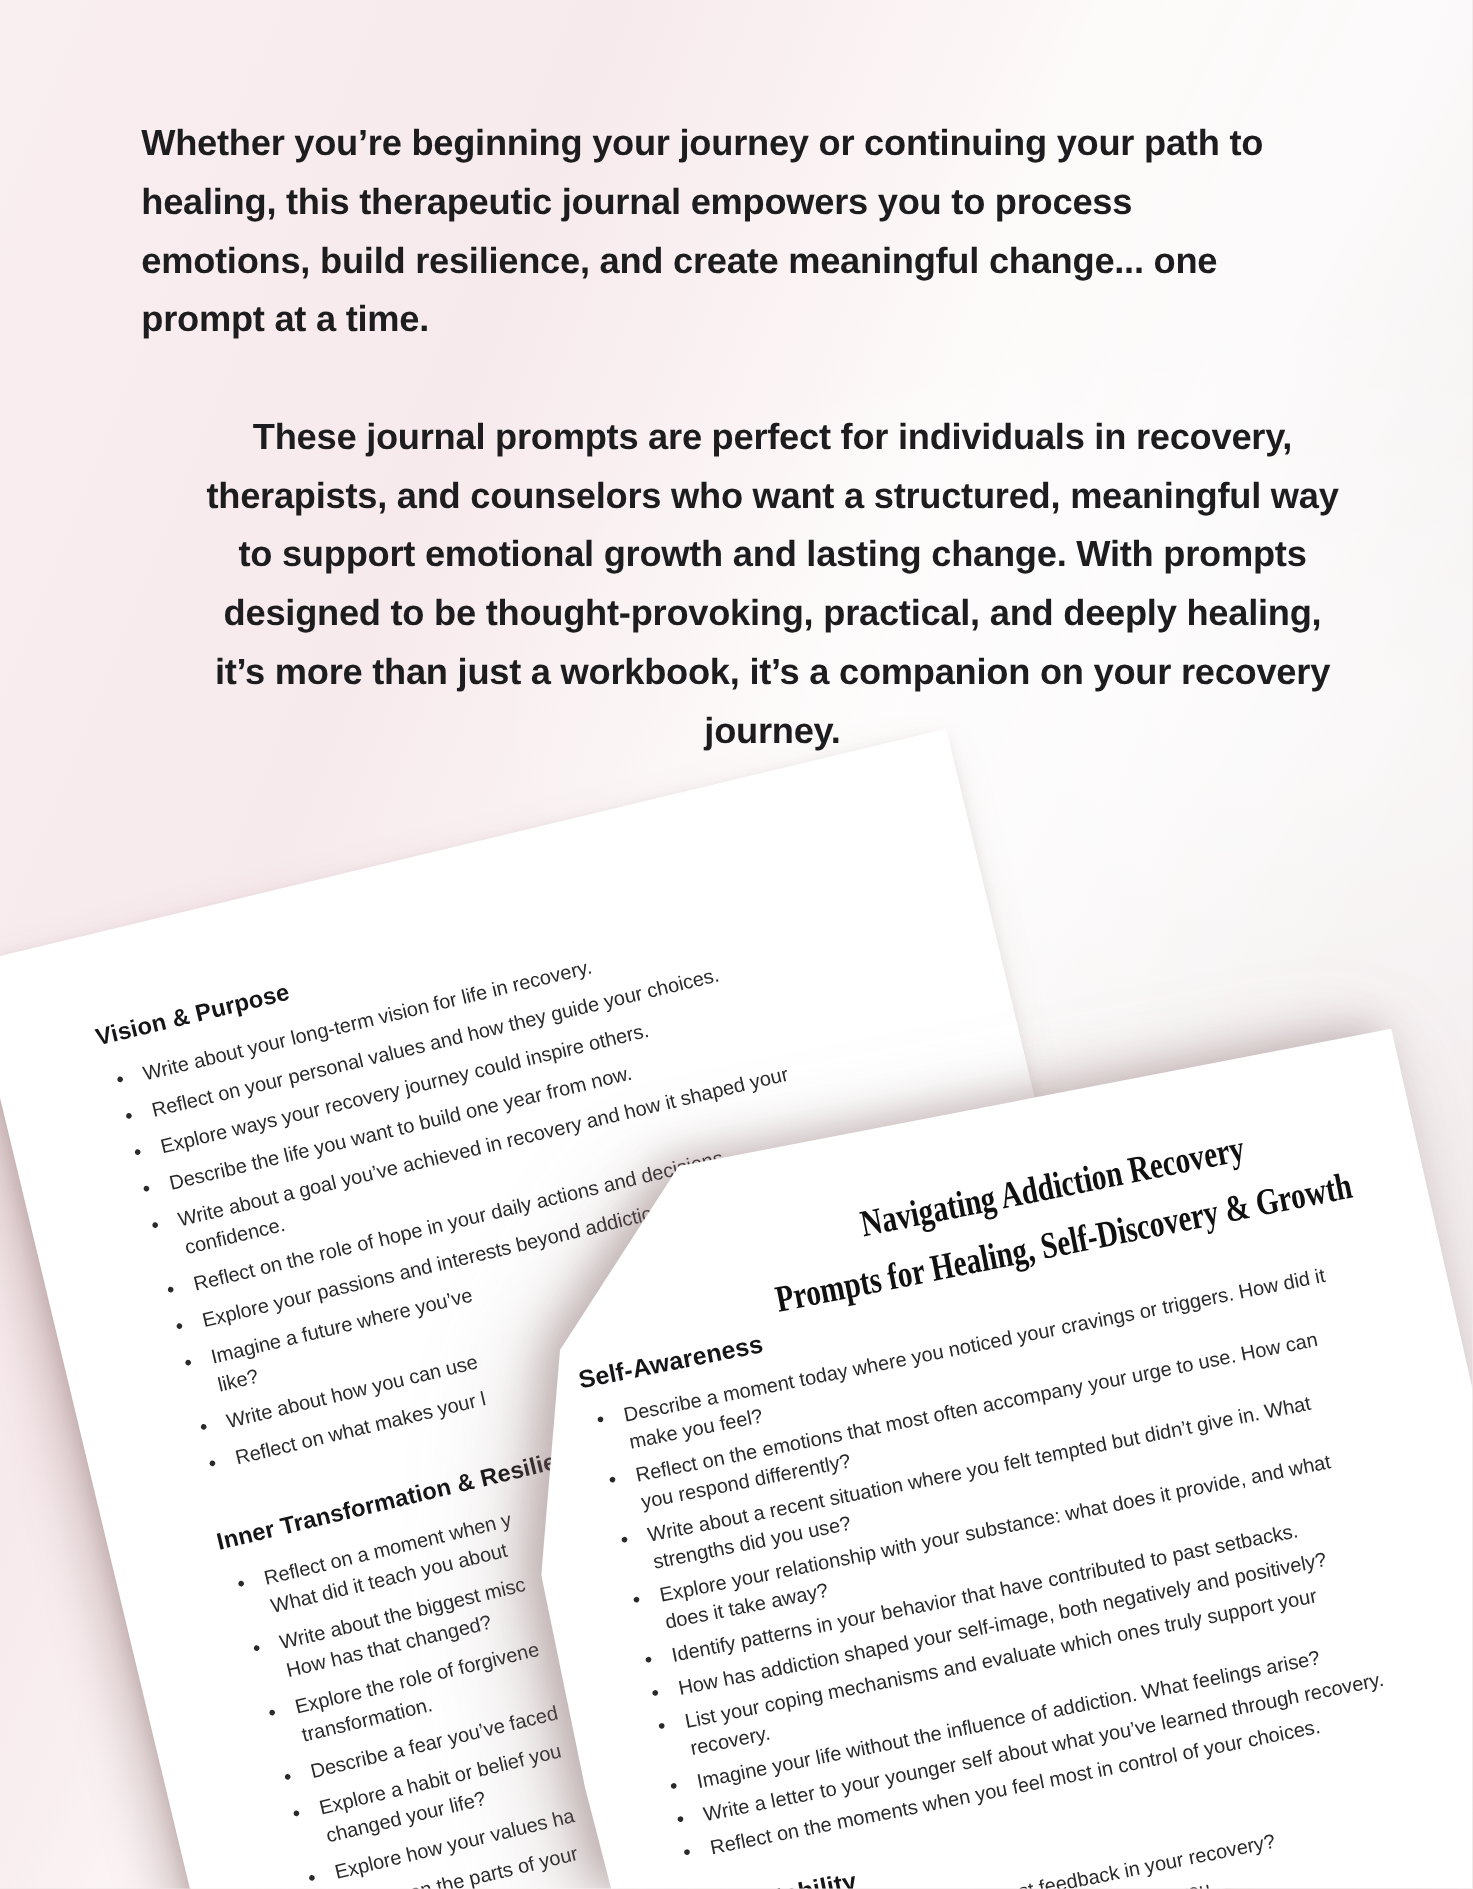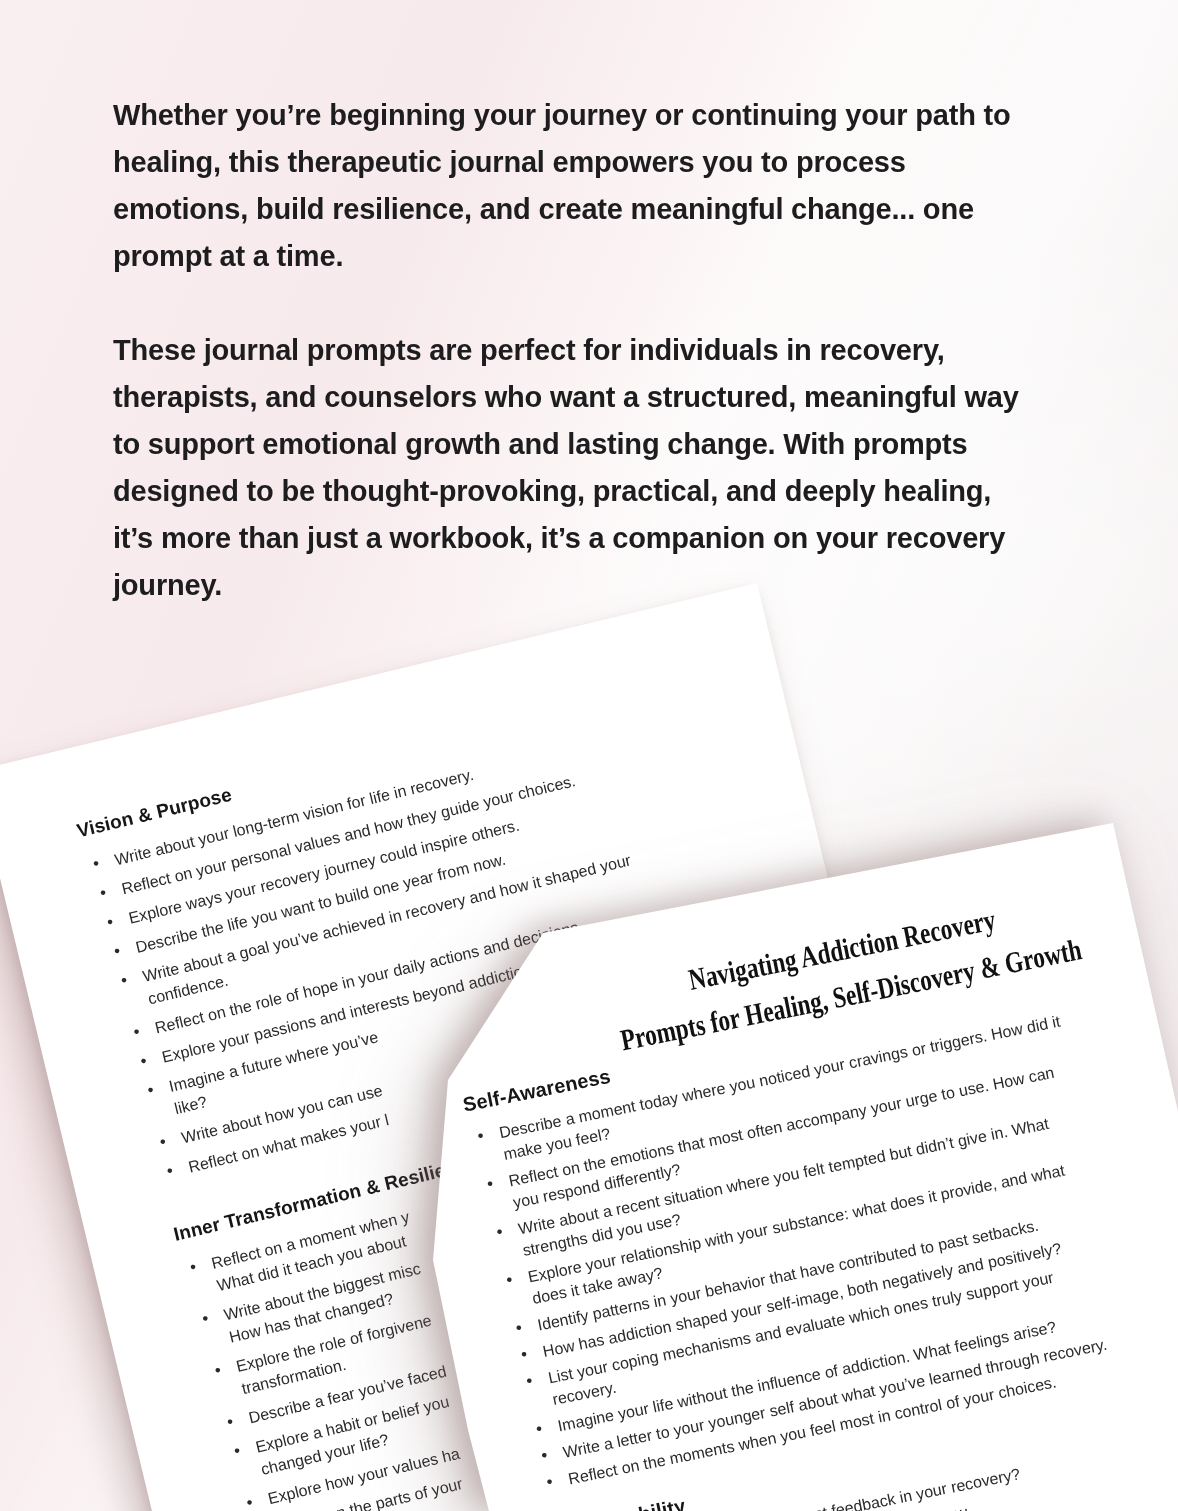--- a/index.html
+++ b/index.html
@@ -16,21 +16,21 @@
       linear-gradient(118deg, rgba(255,255,255,0) 40%, rgba(255,255,255,0.55) 58%, rgba(255,255,255,0) 75%),
       radial-gradient(ellipse 900px 500px at 85% 38%, rgba(255,255,255,0.5), rgba(255,255,255,0) 70%);
   }
 
   
   .intro {
     position:absolute; left:113px; top:92px; width:1010px;
     color:#1d1d1f; font-weight:700; font-size:29px; line-height:47px;
     letter-spacing:-0.2px; white-space:pre-line;
   }
-  .intro.p2 { top:327px; }
+  .intro.p2 { top:327px;text-align:center; }
 
   
   .back-page {
     position:absolute; left:-48px; top:583px; width:805px; height:1650px;
     background:#ffffff;
     transform:rotate(-13.5deg); transform-origin:top right;
     box-shadow:-18px 22px 38px rgba(136,104,104,0.35), -4px 6px 12px rgba(136,104,104,0.22);
   }
   .back-page .page-inner { padding:72px 38px 0 86px; }
 

